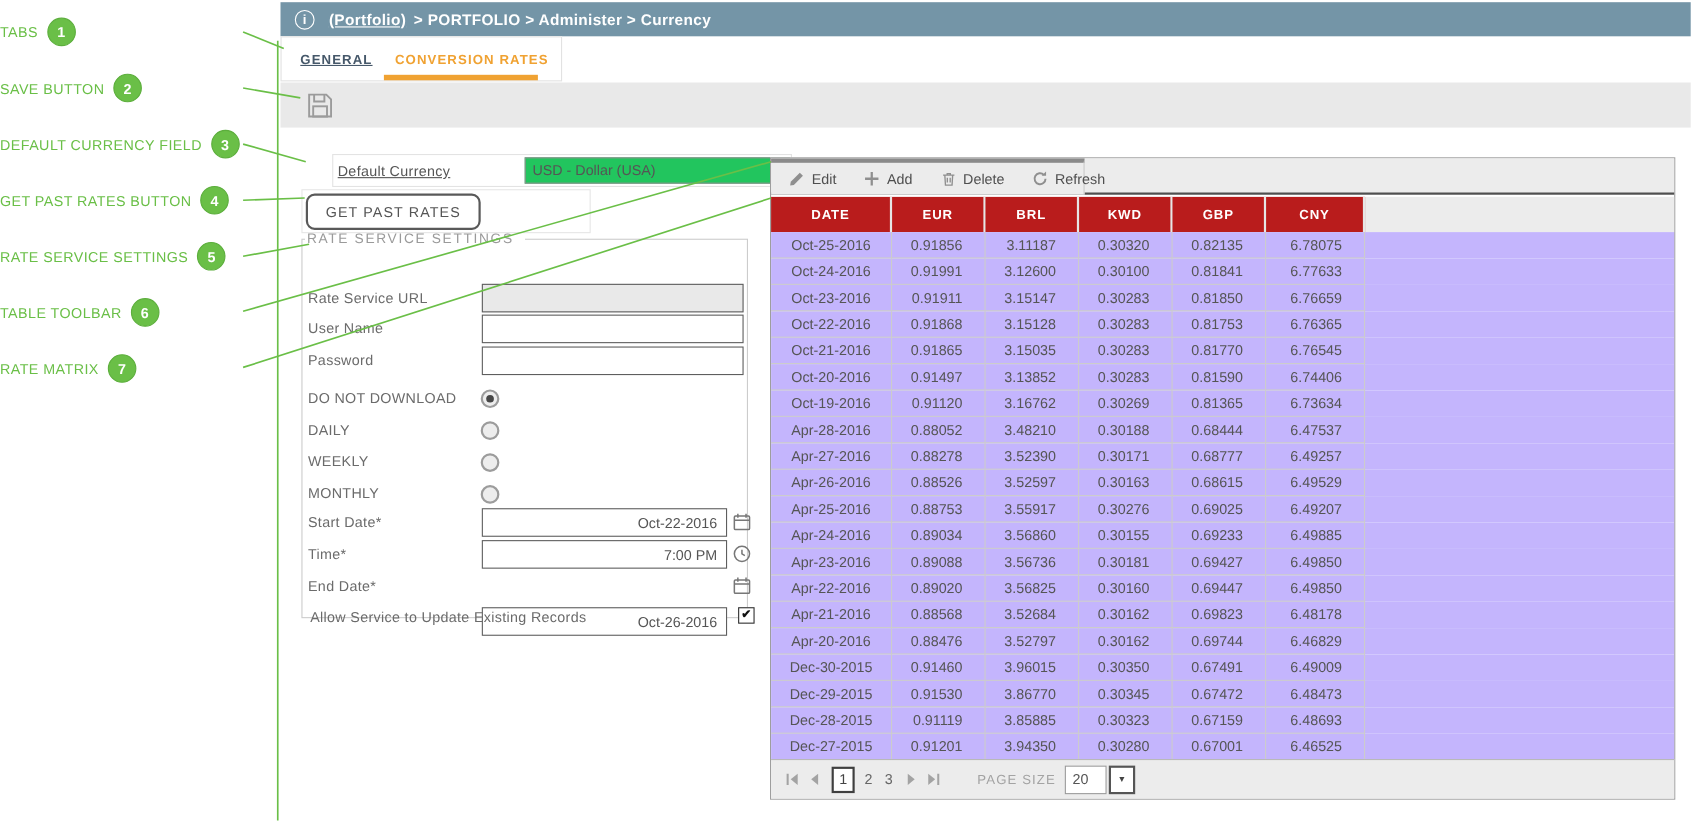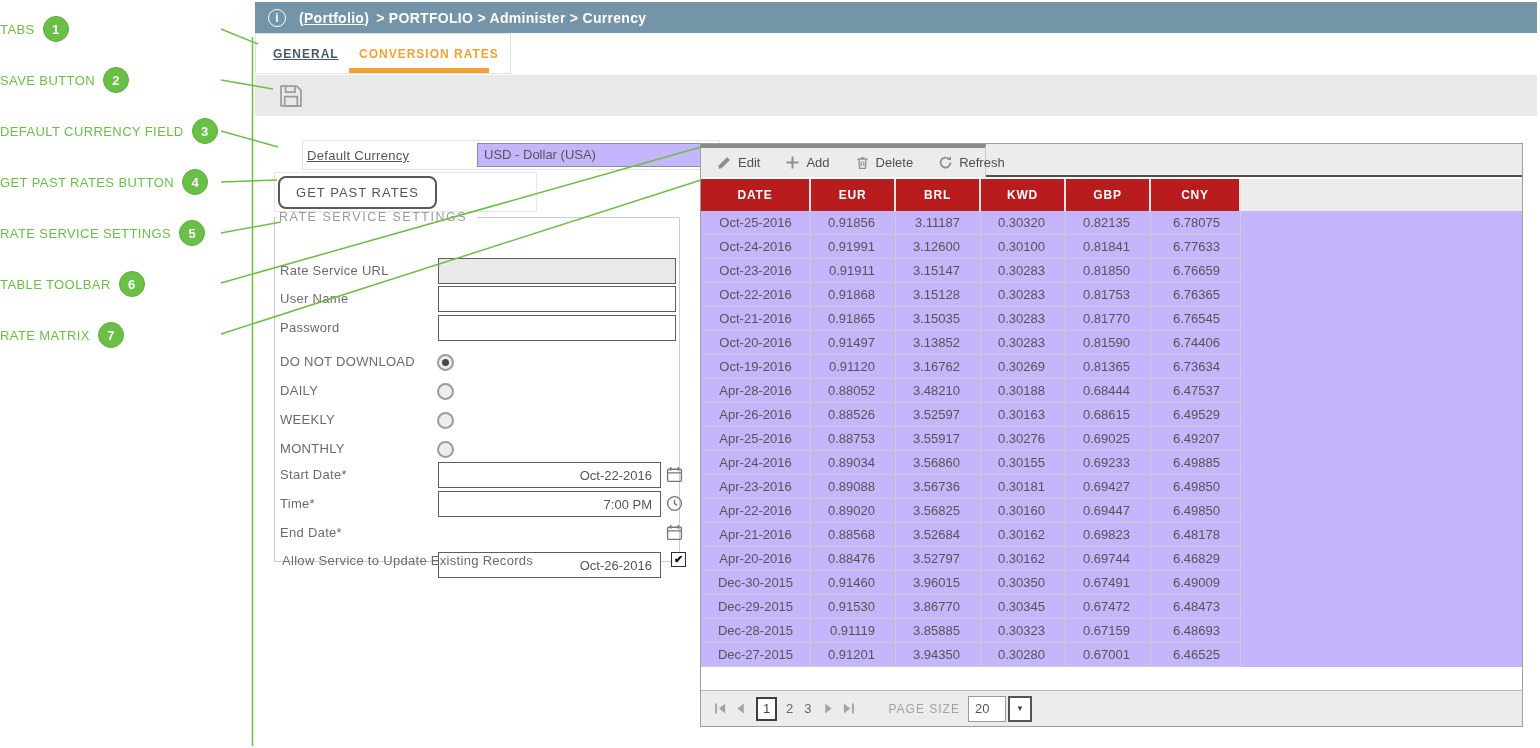--- a/index.html
+++ b/index.html
@@ -27,21 +27,21 @@
   .tab-conv { left: 103px; color: #f0a232; }
   .tab-underline { position: absolute; left: 93px; top: 34px; width: 140px; height: 5px; background: #f0a232; }
 
   
   .saveband { position: absolute; left: 255px; top: 75px; width: 1282px; height: 41px; background: #e9e9e9; }
   .save-btn { position: absolute; left: 23px; top: 8px; width: 26px; height: 26px; cursor: pointer; }
 
   
   .dc-row { position: absolute; left: 274px; top: 140px; width: 418px; height: 30px; border: 1px solid #e3e3e3; background: #fff; margin-left: 28px; }
   .dc-label { position: absolute; left: 4px; top: 7px; font-size: 13px; color: #555; text-decoration: underline; letter-spacing: .3px; }
-  .dc-field { position: absolute; right: 1px; top: 2px; width: 241px; height: 24px; background: #c4b5fd; border: 1px solid #8f8f8f;
+  .dc-field { position: absolute; right: 1px; top: 2px; width: 241px; height: 24px; background: #22c55e; border: 1px solid #8f8f8f;
               font-size: 13px; color: #555; line-height: 22px; padding-left: 6px; }
 
   
   .gpr-box { position: absolute; left: 274px; top: 172px; width: 263px; height: 40px; border: 1px solid #e6e6e6; }
   .gpr-btn { position: absolute; left: 3px; top: 3px; width: 159px; height: 33px; border: 2px solid #595959; border-radius: 8px; background: #fff;
              font-size: 13px; letter-spacing: 1px; color: #555; display: flex; align-items: center; justify-content: center; cursor: pointer; }
 
   
   .rss { position: absolute; left: 274px; top: 210px; width: 406px; height: 352px; border: 1px solid #ccc; background: #fff; }
   .rss legend { margin-left: 2px; padding: 0 10px 0 2px; font-size: 12.5px; letter-spacing: 1.5px; color: #9a9a9a; }
@@ -313,20 +313,28 @@
         </div>
         <div class="trow">
           <div class="tcell col0">Apr-28-2016</div>
           <div class="tcell col1 num">0.88052</div>
           <div class="tcell col2 num">3.48210</div>
           <div class="tcell col3 num">0.30188</div>
           <div class="tcell col4 num">0.68444</div>
           <div class="tcell col5 num">6.47537</div>
         </div>
         <div class="trow">
+          <div class="tcell col0">Apr-27-2016</div>
+          <div class="tcell col1 num">0.88278</div>
+          <div class="tcell col2 num">3.52390</div>
+          <div class="tcell col3 num">0.30171</div>
+          <div class="tcell col4 num">0.68777</div>
+          <div class="tcell col5 num">6.49257</div>
+        </div>
+        <div class="trow">
           <div class="tcell col0">Apr-26-2016</div>
           <div class="tcell col1 num">0.88526</div>
           <div class="tcell col2 num">3.52597</div>
           <div class="tcell col3 num">0.30163</div>
           <div class="tcell col4 num">0.68615</div>
           <div class="tcell col5 num">6.49529</div>
         </div>
         <div class="trow">
           <div class="tcell col0">Apr-25-2016</div>
           <div class="tcell col1 num">0.88753</div>

